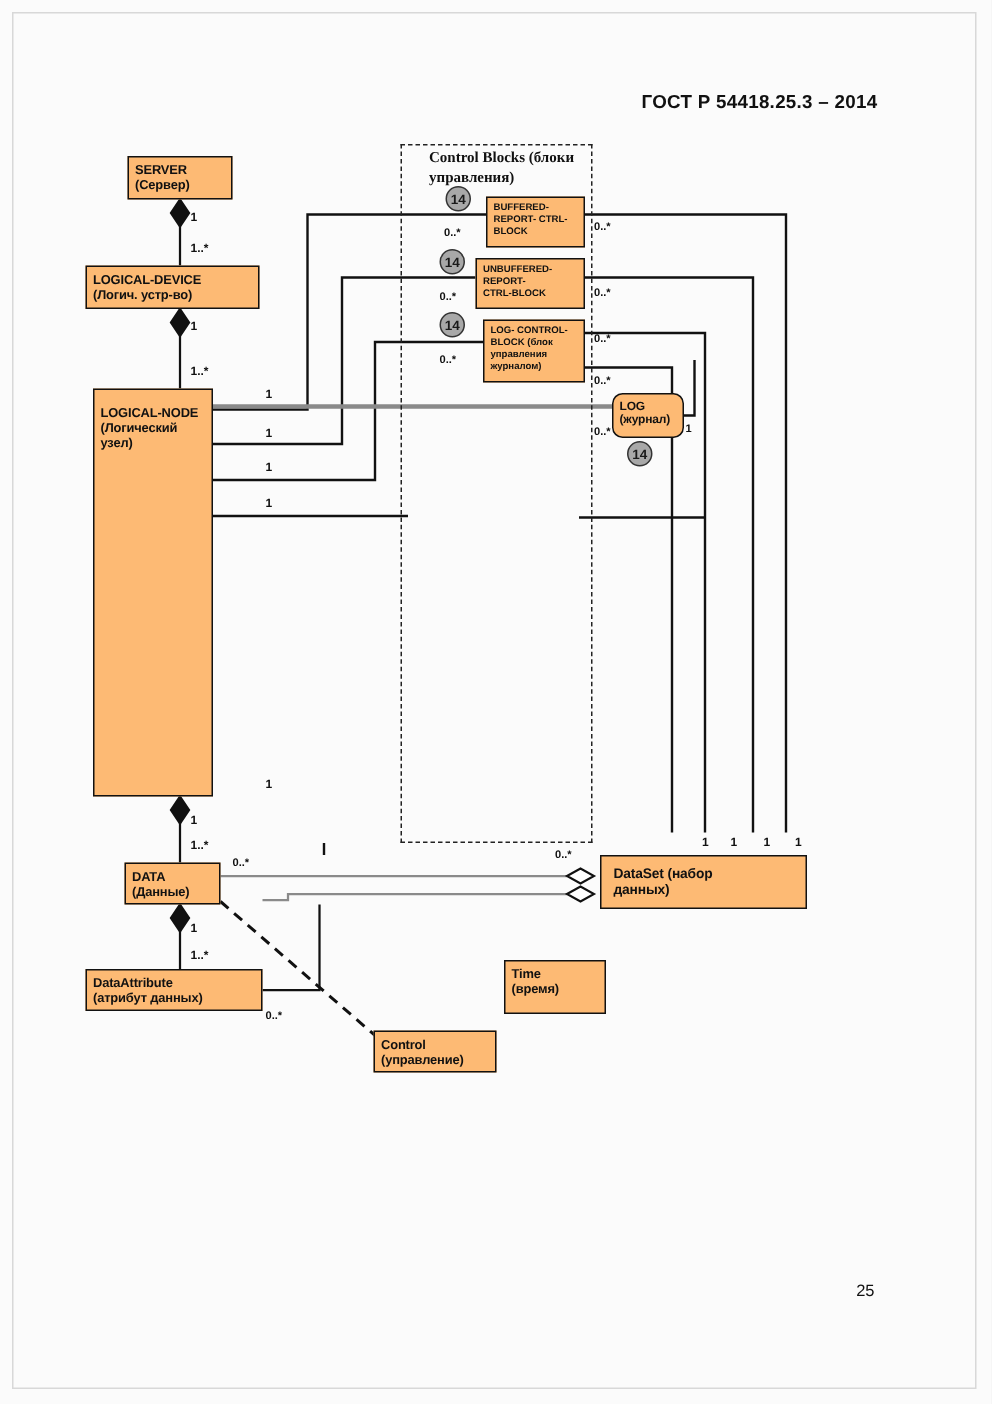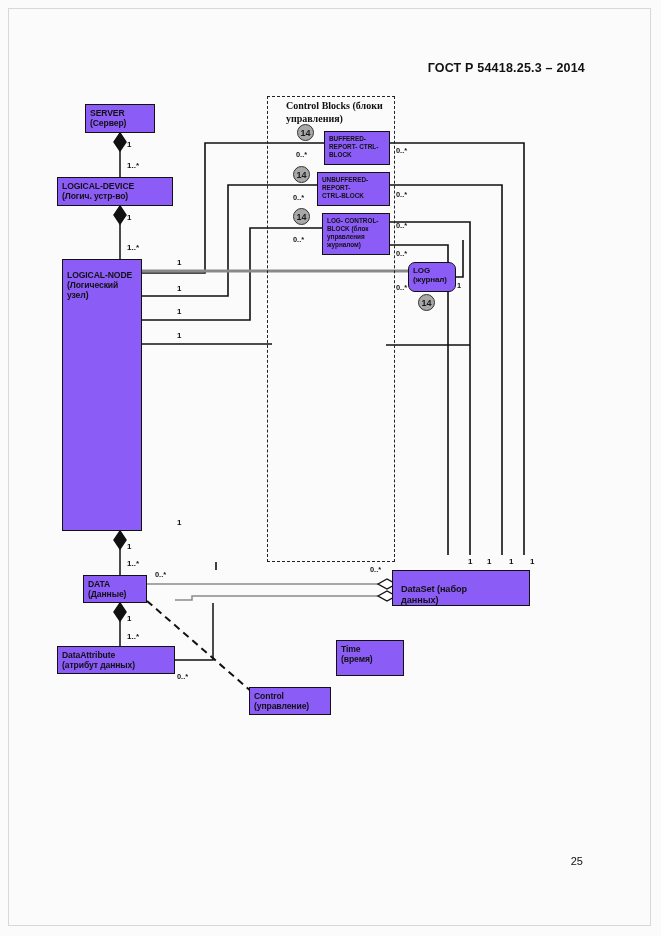--- a/index.html
+++ b/index.html
@@ -56,21 +56,21 @@
     position: absolute;
     left: 0; top: 0;
     width: 661px; height: 936px;
     pointer-events: none;
   }
 
   
   .node {
     position: absolute;
     box-sizing: border-box;
-    background: #8b5cf6;
+    background: #fdba74;
     border: 1.6px solid #111;
     font-weight: bold;
     line-height: 1.18;
     letter-spacing: -0.1px;
     padding: 3px 4px;
     z-index: 4;
   }
   .node .ln { display: block; }
   .node.small { font-size: 6.4px; border-width: 1.2px; letter-spacing: 0; line-height: 1.25; }
   .node.mid  { font-size: 8.6px; }
@@ -262,21 +262,21 @@
       <span class="ln">BLOCK (блок</span>
       <span class="ln">управления</span>
       <span class="ln">журналом)</span>
     </div>
 
     <div class="node mid" style="left:408px; top:262px; width:48px; height:30px; font-size:8px;border-radius:7px;">
       <span class="ln">LOG</span>
       <span class="ln">(журнал)</span>
     </div>
 
-    <div class="node big" style="left:392px; top:570px; width:138px; height:36px; padding-left:8px; padding-top:13px;">
+    <div class="node big" style="left:400px; top:570px; width:138px; height:36px; padding-left:8px; padding-top:6px;">
       <span class="ln">DataSet (набор</span>
       <span class="ln">данных)</span>
     </div>
 
     <div class="node mid" style="left:336px; top:640px; width:68px; height:36px;">
       <span class="ln">Time</span>
       <span class="ln">(время)</span>
     </div>
 
     <div class="node mid" style="left:249px; top:687px; width:82px; height:28px;">

